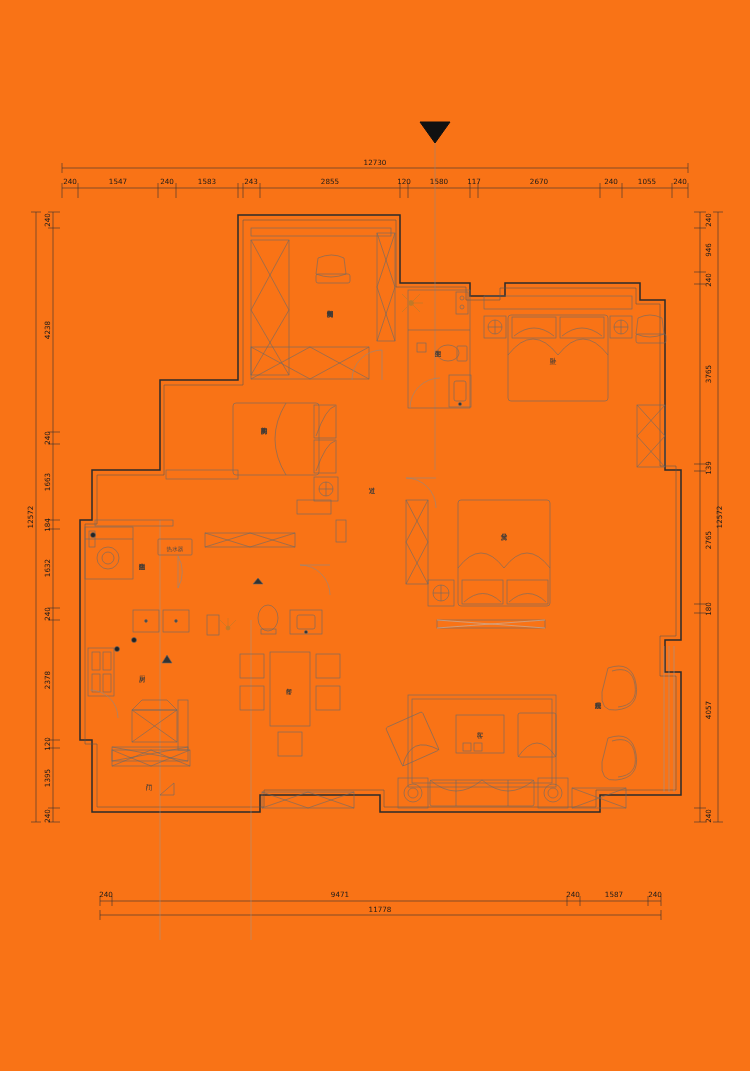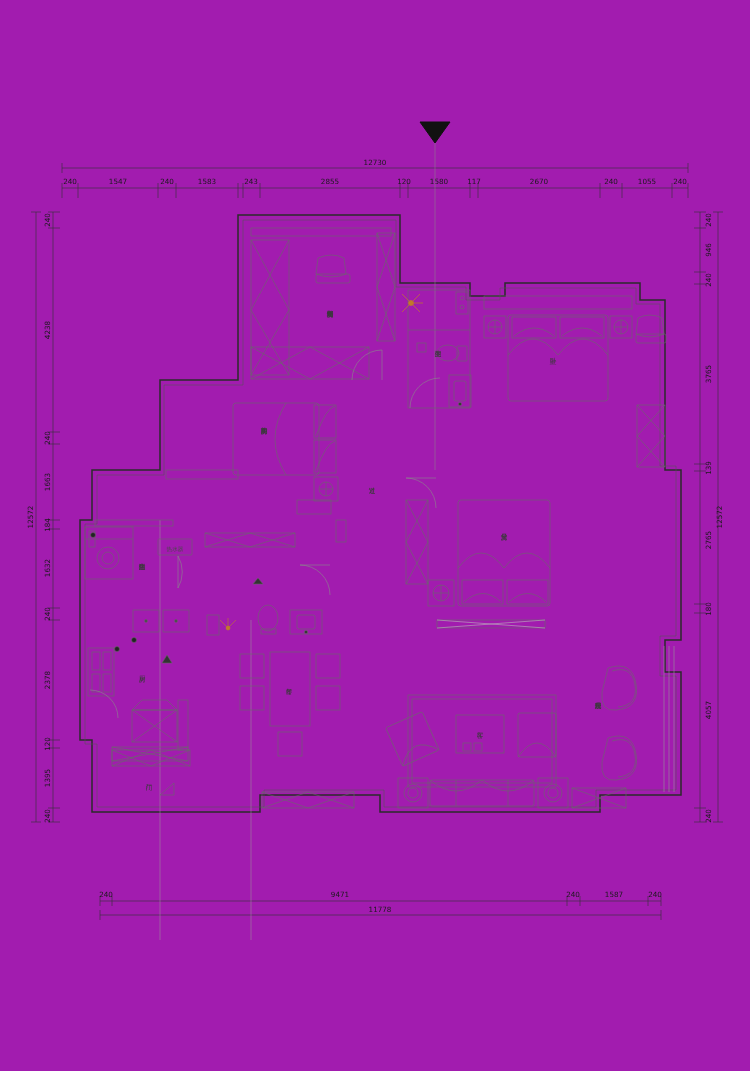--- a/index.html
+++ b/index.html
@@ -1,18 +1,18 @@
 <!DOCTYPE html>
 <html><head>
 <meta charset="utf-8">
 <title>Floor Plan</title>
 <style>
   html,body{margin:0;padding:0;background:#ffffff;}
   body{font-family:"DejaVu Sans","Liberation Sans",sans-serif;}
-  #stage{position:relative;width:750px;height:1071px;background:#a21caf;overflow:hidden;}
+  #stage{position:relative;width:750px;height:1071px;background:#f97316;overflow:hidden;}
   svg{display:block;}
   .dimtxt{font-family:"DejaVu Sans","Liberation Sans",sans-serif;font-size:7.2px;fill:#1a1a1a;}
   .dimtot{font-family:"DejaVu Sans","Liberation Sans",sans-serif;font-size:7.2px;fill:#1a1a1a;}
   .roomtxt{font-family:"DejaVu Sans","Liberation Sans",sans-serif;font-size:6.6px;fill:#3a3a3a;}
   .smalltxt{font-family:"DejaVu Sans","Liberation Sans",sans-serif;font-size:5.6px;fill:#4a4a4a;}
 </style>
 </head>
 <body>
 
 <div id="stage">

